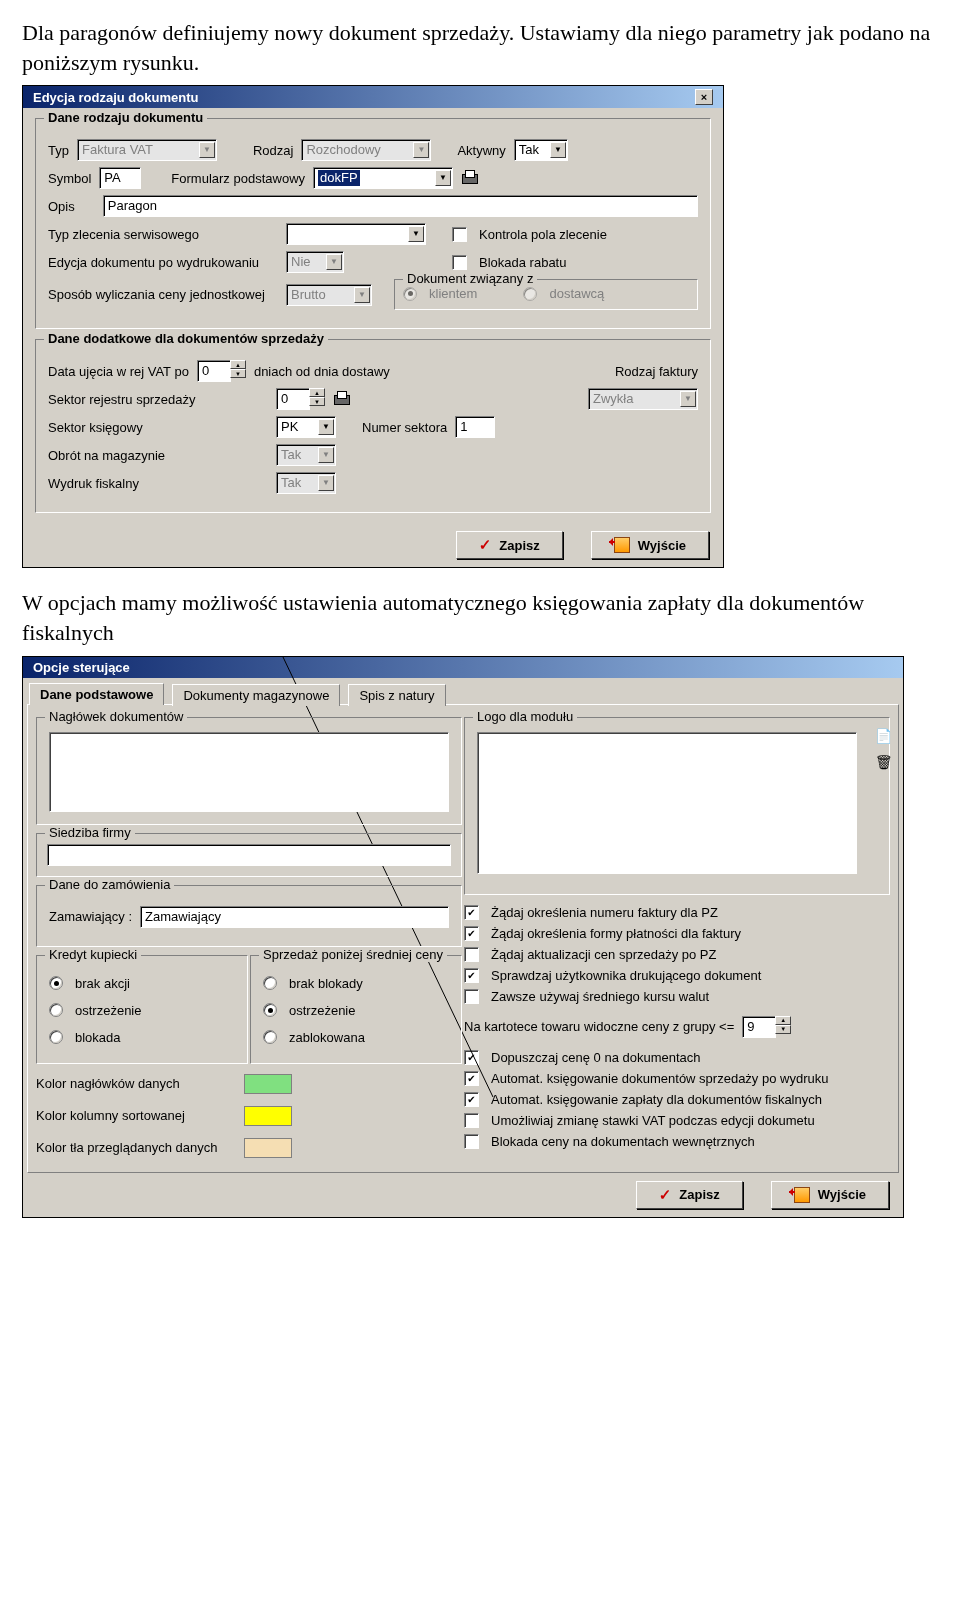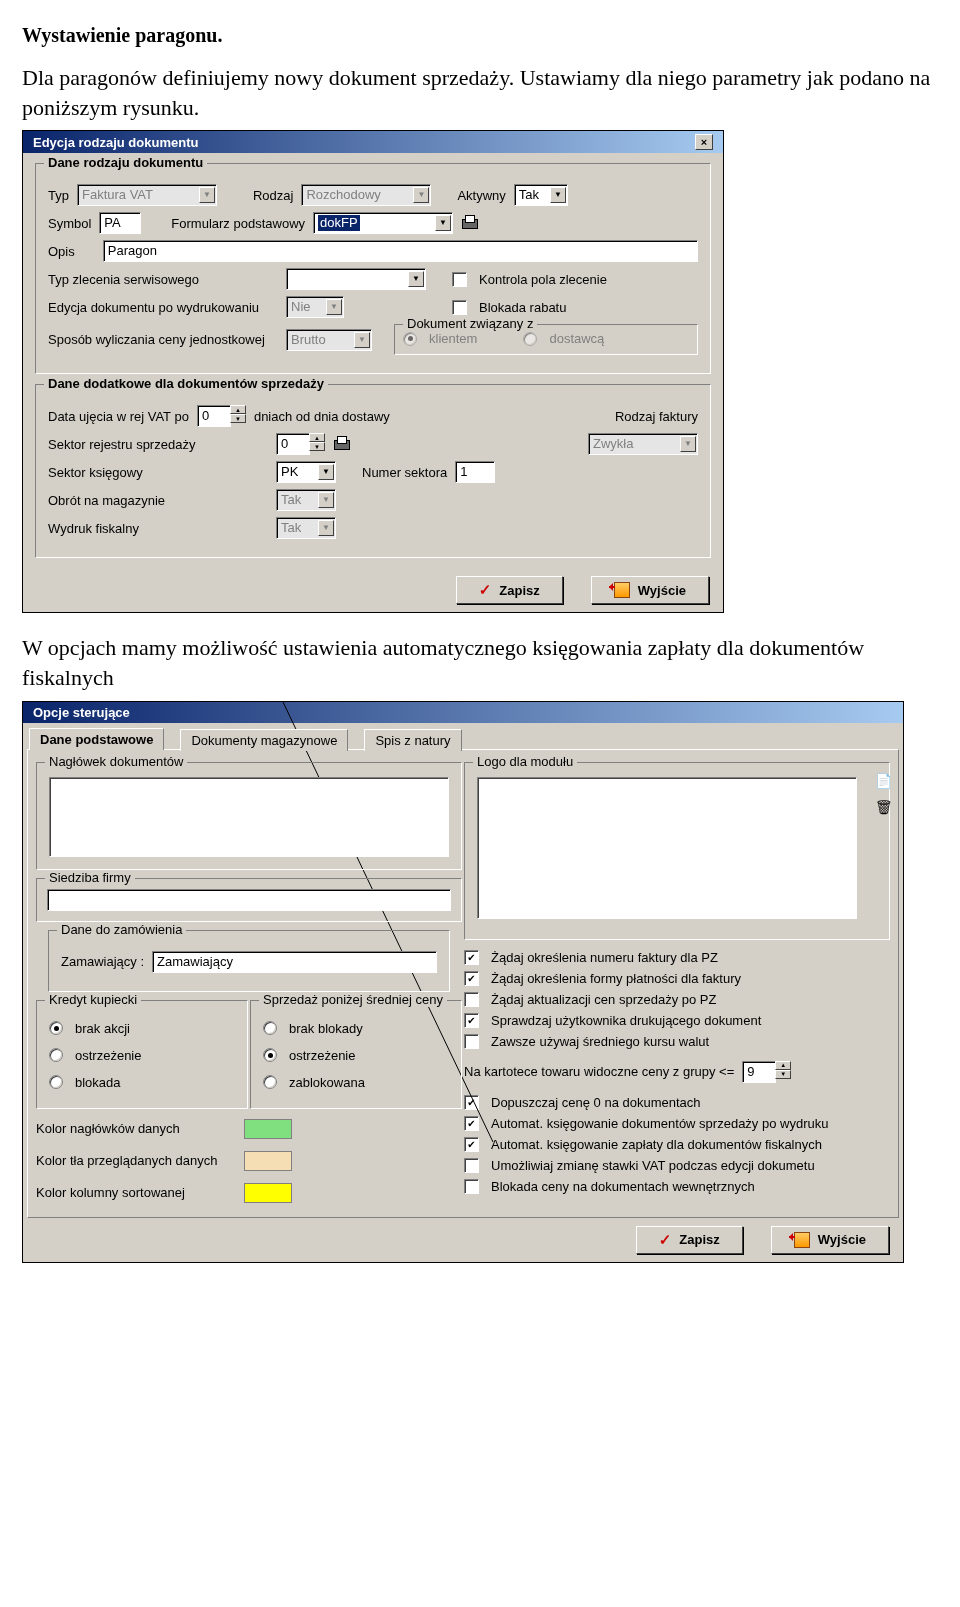--- a/index.html
+++ b/index.html
@@ -31,36 +31,35 @@
   .btn .exit::before{content:"";position:absolute;left:-6px;top:3px;width:6px;height:2px;background:#c00}
   .btn .exit::after{content:"";position:absolute;left:-10px;top:0;border:4px solid transparent;border-right-color:#c00}
   .printer-icon{width:16px;height:16px;position:relative;display:inline-block}
   .printer-icon::before{content:"";position:absolute;top:4px;left:1px;width:14px;height:8px;background:#666;border:1px solid #000}
   .printer-icon::after{content:"";position:absolute;top:0;left:4px;width:8px;height:6px;background:#fff;border:1px solid #000}
   .folder-icon,.trash-icon{width:16px;height:16px;display:inline-block;font-size:14px}
   .highlight{background:#0a246a;color:#fff;padding:0 2px}
   .btnbar{display:flex;justify-content:flex-end;gap:28px;padding:8px 14px}
   
   .win.wide{width:880px}
-  .tabs{display:flex;padding:4px 10px 0 6px;gap:16px}
+  .tabs{display:flex;padding:4px 10px 0 6px;gap:8px}
   .tab{background:#d4d0c8;border:1px solid #fff;border-right-color:#808080;border-bottom:none;padding:3px 10px;position:relative;top:1px;font-weight:bold}
   .tab.inactive{font-weight:normal;background:#d4d0c8;border-top-color:#fff;border-left-color:#fff;top:2px}
   .tabbody{border:1px solid #fff;border-right-color:#808080;border-bottom-color:#808080;margin:0 4px;padding:8px}
   .twocol{display:flex;gap:2px}
   .col{flex:1;display:flex;flex-direction:column}
   .txtarea{background:#fff;border:1px solid #808080;border-right-color:#fff;border-bottom-color:#fff;box-shadow:inset 1px 1px 0 #404040;min-height:78px}
   .swatch{width:46px;height:18px;border:1px solid #808080;display:inline-block}
   .pointer-line{position:relative}
   .pointer-line svg{position:absolute;pointer-events:none}
 </style>
 </head>
 <body>
 
 <div class="doc">
-  <h2>Wystawienie paragonu.</h2>
   <p>Dla paragonów definiujemy nowy dokument sprzedaży. Ustawiamy dla niego parametry jak podano na poniższym rysunku.</p>
 
   <div class="win" style="width:700px">
     <div class="titlebar">
       <span>Edycja rodzaju dokumentu</span>
       <span class="x">×</span>
     </div>
     <div class="gbox">
       <span class="legend">Dane rodzaju dokumentu</span>
       <div class="row">
@@ -223,21 +222,21 @@
       <div class="twocol">
         <div class="col">
           <div class="gbox" style="margin:4px 0">
               <span class="legend" style="font-weight:normal">Nagłówek dokumentów</span>
             <div class="txtarea"></div>
           </div>
           <div class="gbox" style="margin:4px 0;padding:10px 10px">
               <span class="legend" style="font-weight:normal">Siedziba firmy</span>
             <span class="inp" style="display:block;width:auto"></span>
           </div>
-          <div class="gbox" style="margin:4px 12px">
+          <div class="gbox" style="margin:4px 0">
               <span class="legend" style="font-weight:normal">Dane do zamówienia</span>
             <div class="row">
               <span class="lbl">Zamawiający :</span>
               <span class="inp" style="flex:1">Zamawiający</span>
             </div>
           </div>
           <div class="twocol">
             <div class="gbox col" style="margin:4px 0">
                 <span class="legend" style="font-weight:normal">Kredyt kupiecki</span>
               <div class="row">
@@ -267,26 +266,26 @@
                   <span class="radio"></span>
                   <span class="lbl">zablokowana</span>
                 </div>
             </div>
           </div>
           <div class="row">
               <span class="lbl" style="width:200px">Kolor nagłówków danych</span>
               <span class="swatch" style="background:#80e080"></span>
             </div>
           <div class="row">
+              <span class="lbl" style="width:200px">Kolor kolumny sortowanej</span>
+              <span class="swatch" style="background:#ffff00"></span>
+            </div>
+          <div class="row">
               <span class="lbl" style="width:200px">Kolor tła przeglądanych danych</span>
               <span class="swatch" style="background:#f5deb3"></span>
-            </div>
-          <div class="row">
-              <span class="lbl" style="width:200px">Kolor kolumny sortowanej</span>
-              <span class="swatch" style="background:#ffff00"></span>
             </div>
         </div>
         <div class="col">
           <div class="gbox" style="margin:4px 0;min-height:150px">
               <span class="legend" style="font-weight:normal">Logo dla modułu</span>
             <div style="position:absolute;right:-2px;top:10px;display:flex;flex-direction:column;gap:10px">
               <span class="folder-icon">📄</span>
               <span class="trash-icon">🗑</span>
             </div>
             <div class="txtarea" style="min-height:140px;margin-right:20px"></div>

